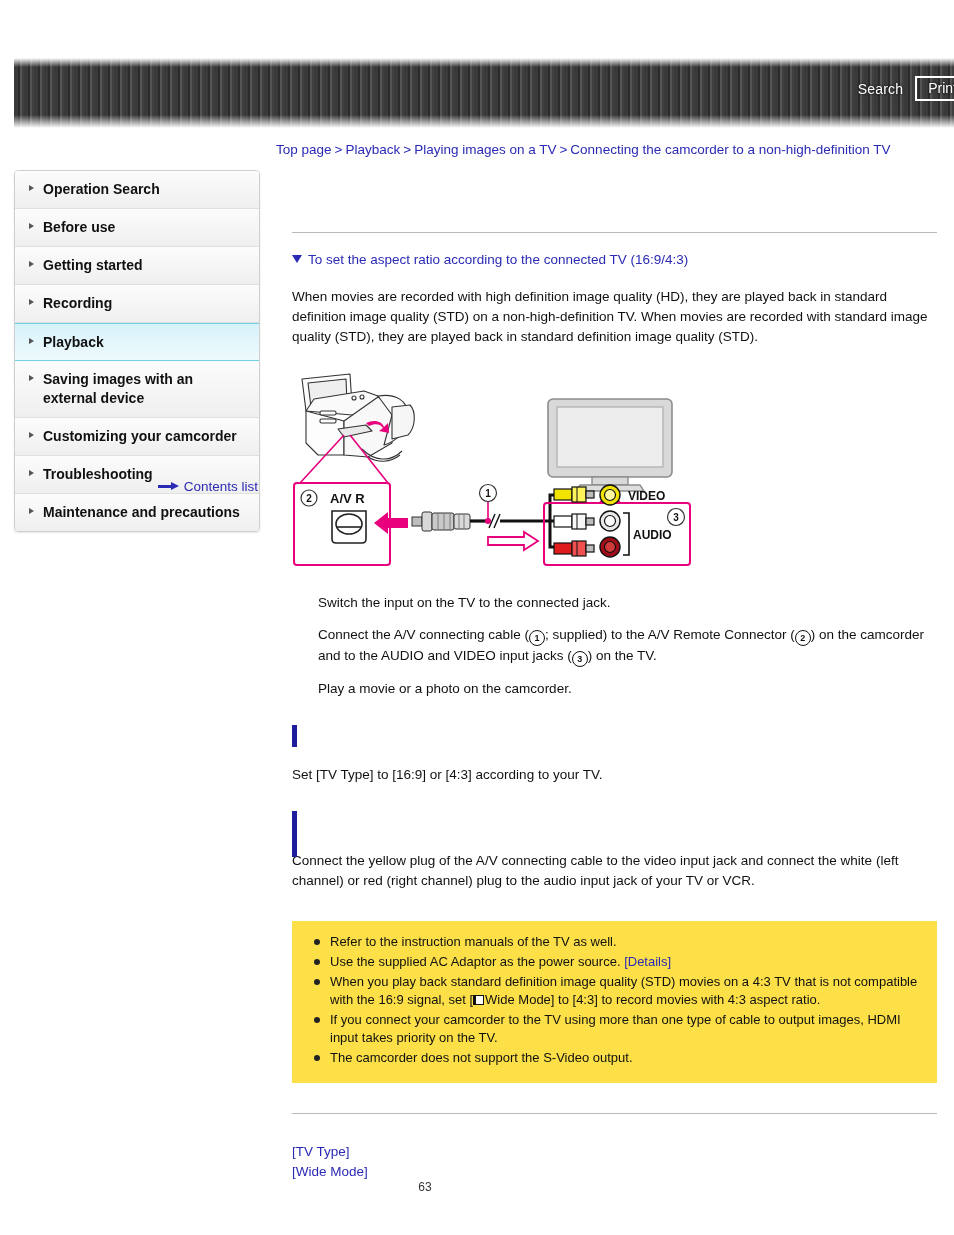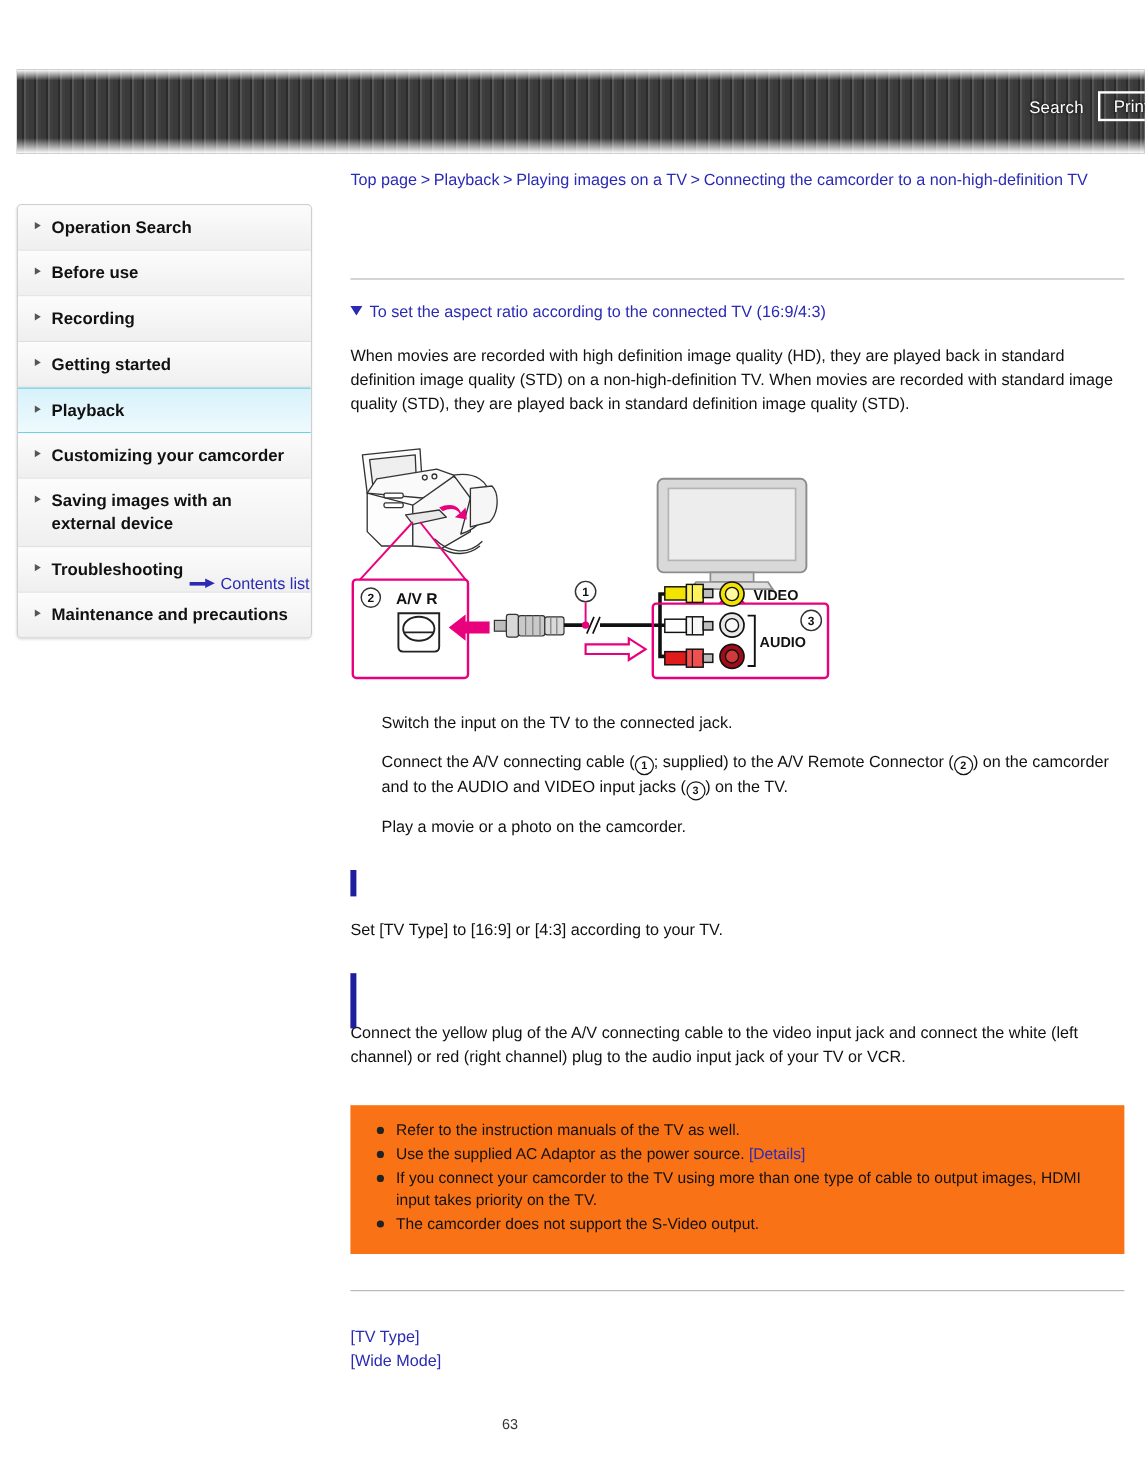--- a/index.html
+++ b/index.html
@@ -57,21 +57,21 @@
     border: 2px solid #ffffff;
     padding: 3px 11px 4px 11px;
     line-height: 1;
     cursor: pointer;
     text-shadow: 0 0 3px rgba(0,0,0,.9);
   }
 
   
   #breadcrumb {
     position: absolute;
-    left: 292px;
+    left: 276px;
     top: 142px;
     width: 660px;
     font-size: 13.5px;
     color: #2a2ab4;
     white-space: nowrap;
   }
   #breadcrumb .crumb { cursor: pointer; }
   #breadcrumb .sep { margin: 0 3px; }
 
   
@@ -233,21 +233,21 @@
   .section-body {
     font-size: 13.5px;
     line-height: 20px;
     margin-top: 18px;
     color: #111;
   }
 
   
   #notes-box {
     margin-top: 30px;
-    background: #f97316;
+    background: #fde047;
     padding: 12px 14px 14px 14px;
   }
   #notes-box ul {
     margin: 0;
     padding: 0 0 0 24px;
     list-style: none;
   }
   #notes-box li {
     position: relative;
     font-size: 13px;
@@ -318,37 +318,37 @@
   <div class="nav-item">
     <span class="bullet"></span>
     <span>Operation Search</span>
   </div>
   <div class="nav-item">
     <span class="bullet"></span>
     <span>Before use</span>
   </div>
   <div class="nav-item">
     <span class="bullet"></span>
+    <span>Getting started</span>
+  </div>
+  <div class="nav-item">
+    <span class="bullet"></span>
     <span>Recording</span>
   </div>
-  <div class="nav-item">
-    <span class="bullet"></span>
-    <span>Getting started</span>
-  </div>
   <div class="nav-item active">
     <span class="bullet"></span>
     <span>Playback</span>
   </div>
   <div class="nav-item">
     <span class="bullet"></span>
+    <span>Saving images with an external device</span>
+  </div>
+  <div class="nav-item">
+    <span class="bullet"></span>
     <span>Customizing your camcorder</span>
-  </div>
-  <div class="nav-item">
-    <span class="bullet"></span>
-    <span>Saving images with an external device</span>
   </div>
   <div class="nav-item">
     <span class="bullet"></span>
     <span>Troubleshooting</span>
   </div>
   <div class="nav-item">
     <span class="bullet"></span>
     <span>Maintenance and precautions</span>
   </div>
 </div>
@@ -524,20 +524,24 @@
       <li>
         <span class="dot"></span>
         <span>Refer to the instruction manuals of the TV as well.</span>
       </li>
       <li>
         <span class="dot"></span>
         <span>Use the supplied AC Adaptor as the power source. </span><span class="inline-link">[Details]</span>
       </li>
       <li>
         <span class="dot"></span>
+        <span>When you play back standard definition image quality (STD) movies on a 4:3 TV that is not compatible with the 16:9 signal, set [</span><span class="film-icon"></span><span>Wide Mode] to [4:3] to record movies with 4:3 aspect ratio.</span>
+      </li>
+      <li>
+        <span class="dot"></span>
         <span>If you connect your camcorder to the TV using more than one type of cable to output images, HDMI input takes priority on the TV.</span>
       </li>
       <li>
         <span class="dot"></span>
         <span>The camcorder does not support the S-Video output.</span>
       </li>
     </ul>
   </div>
 
   <div id="bottom-rule"></div>

